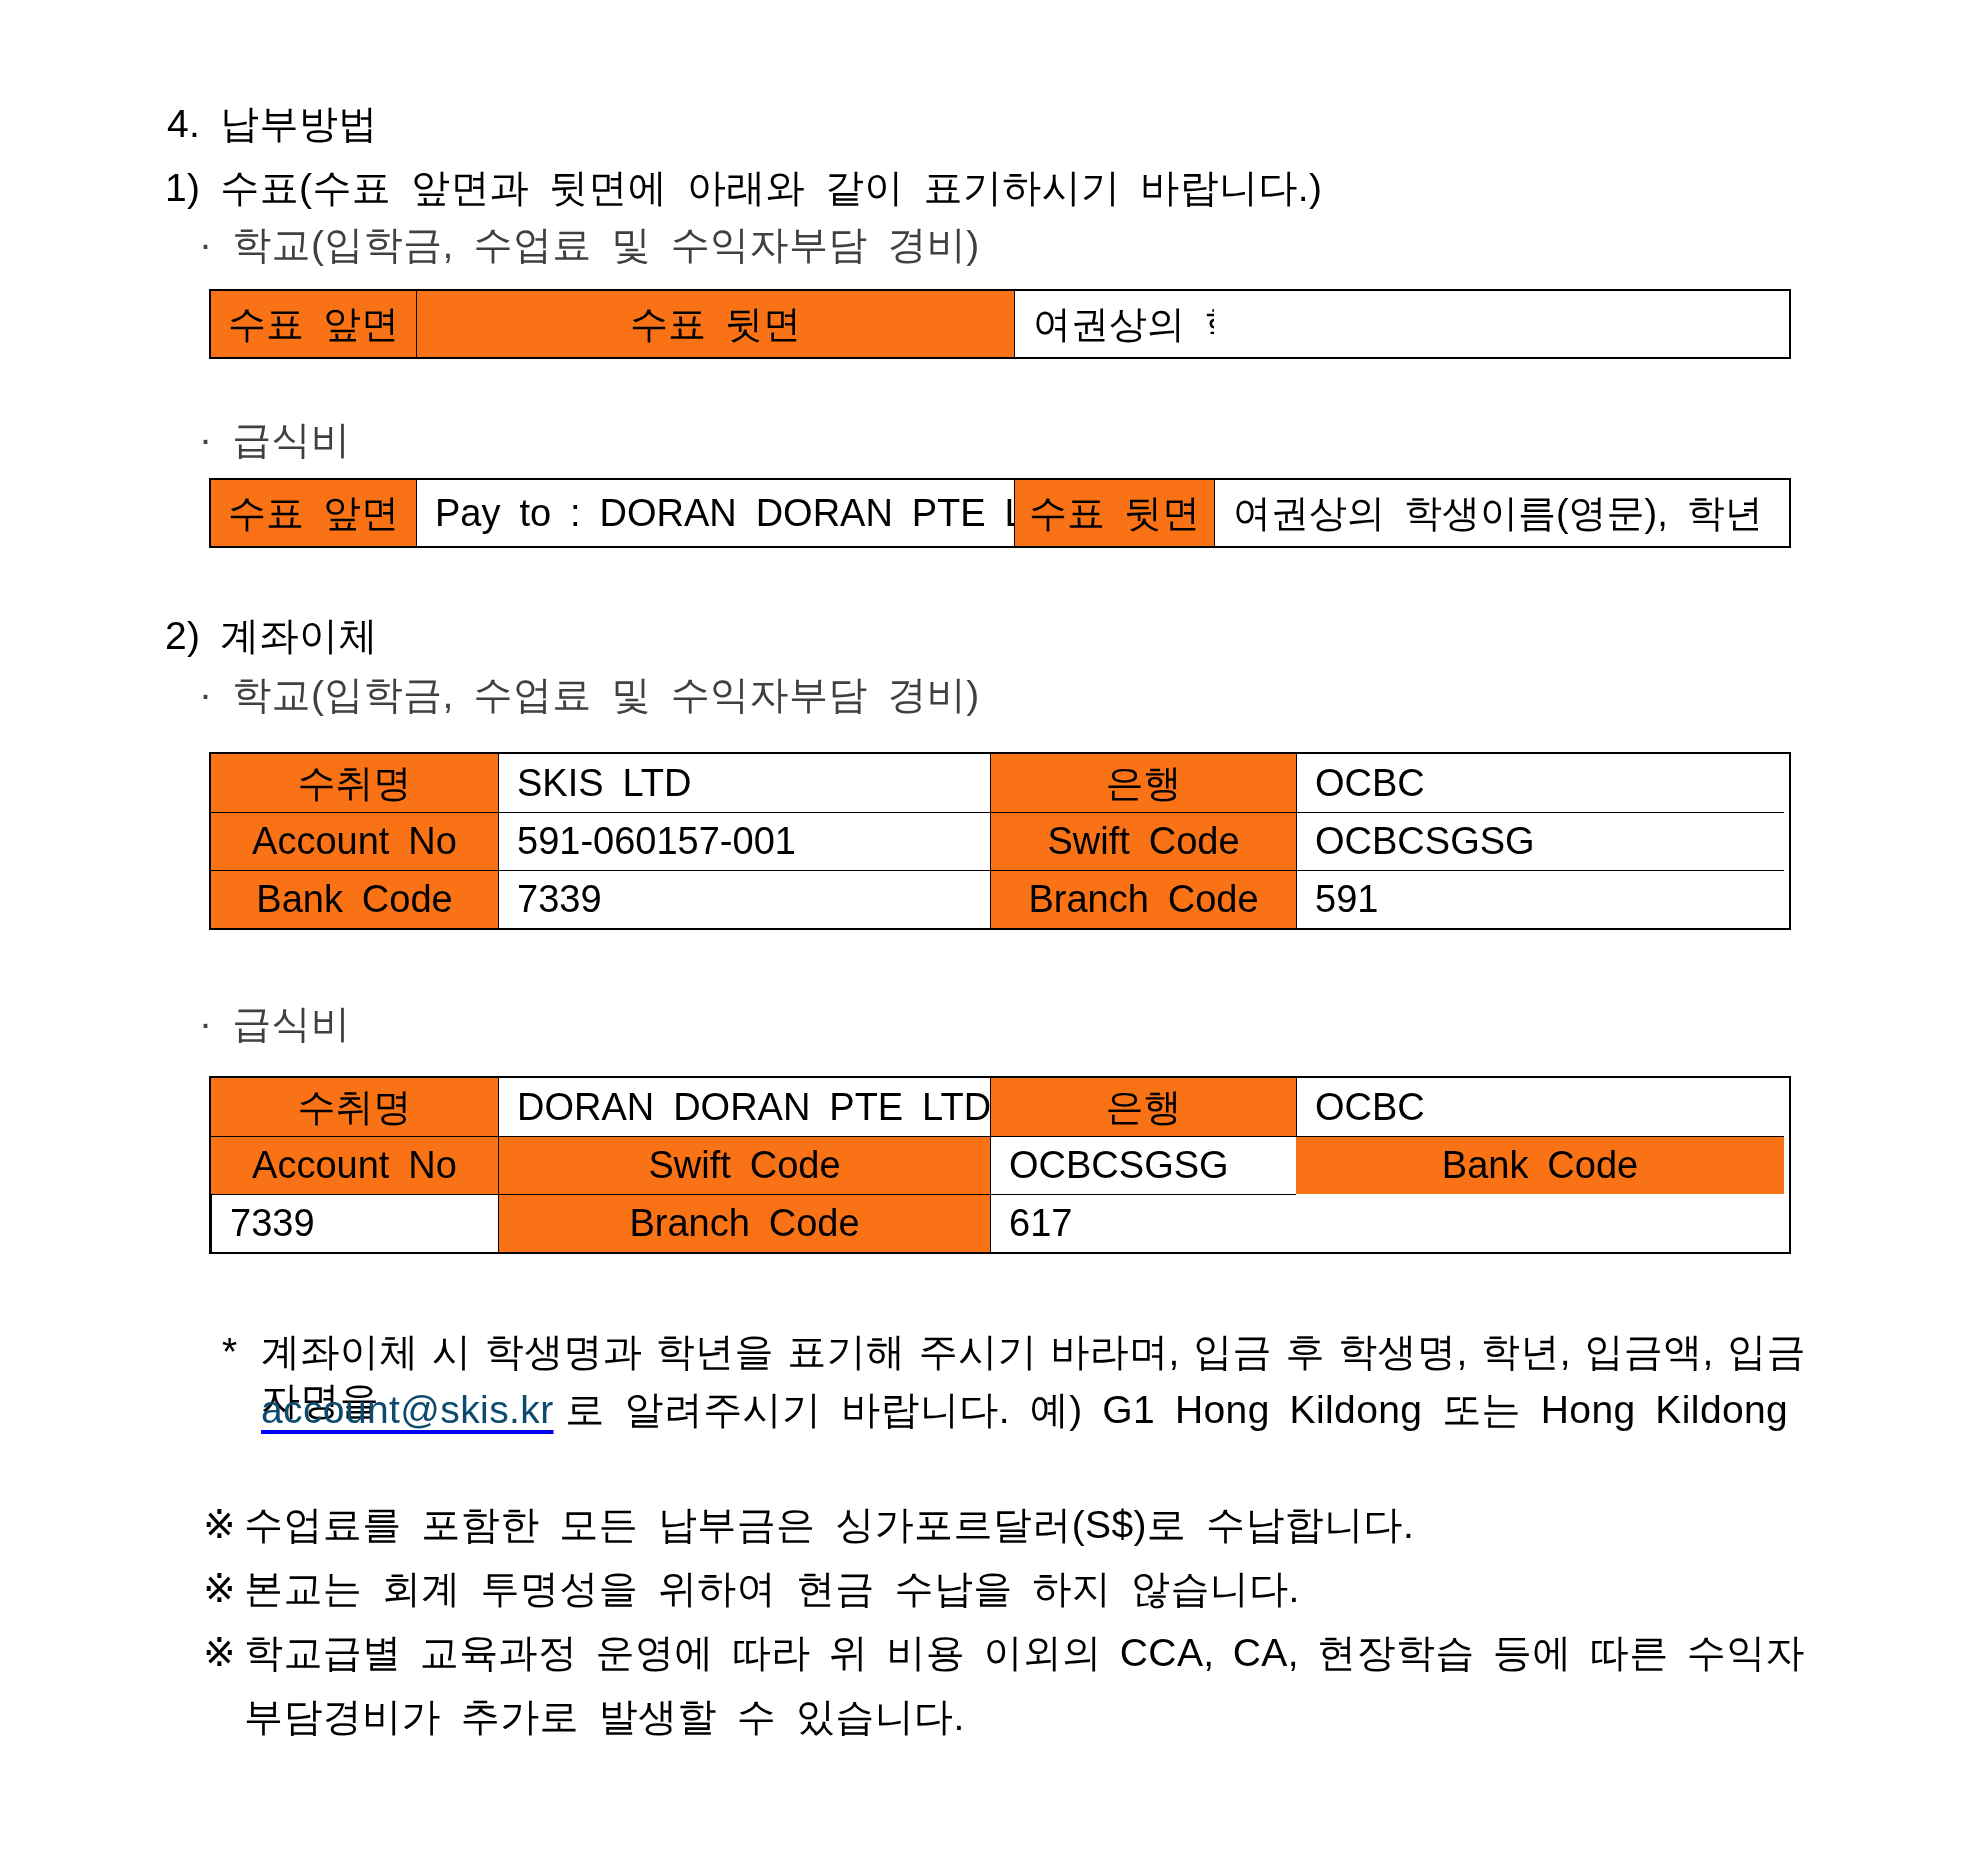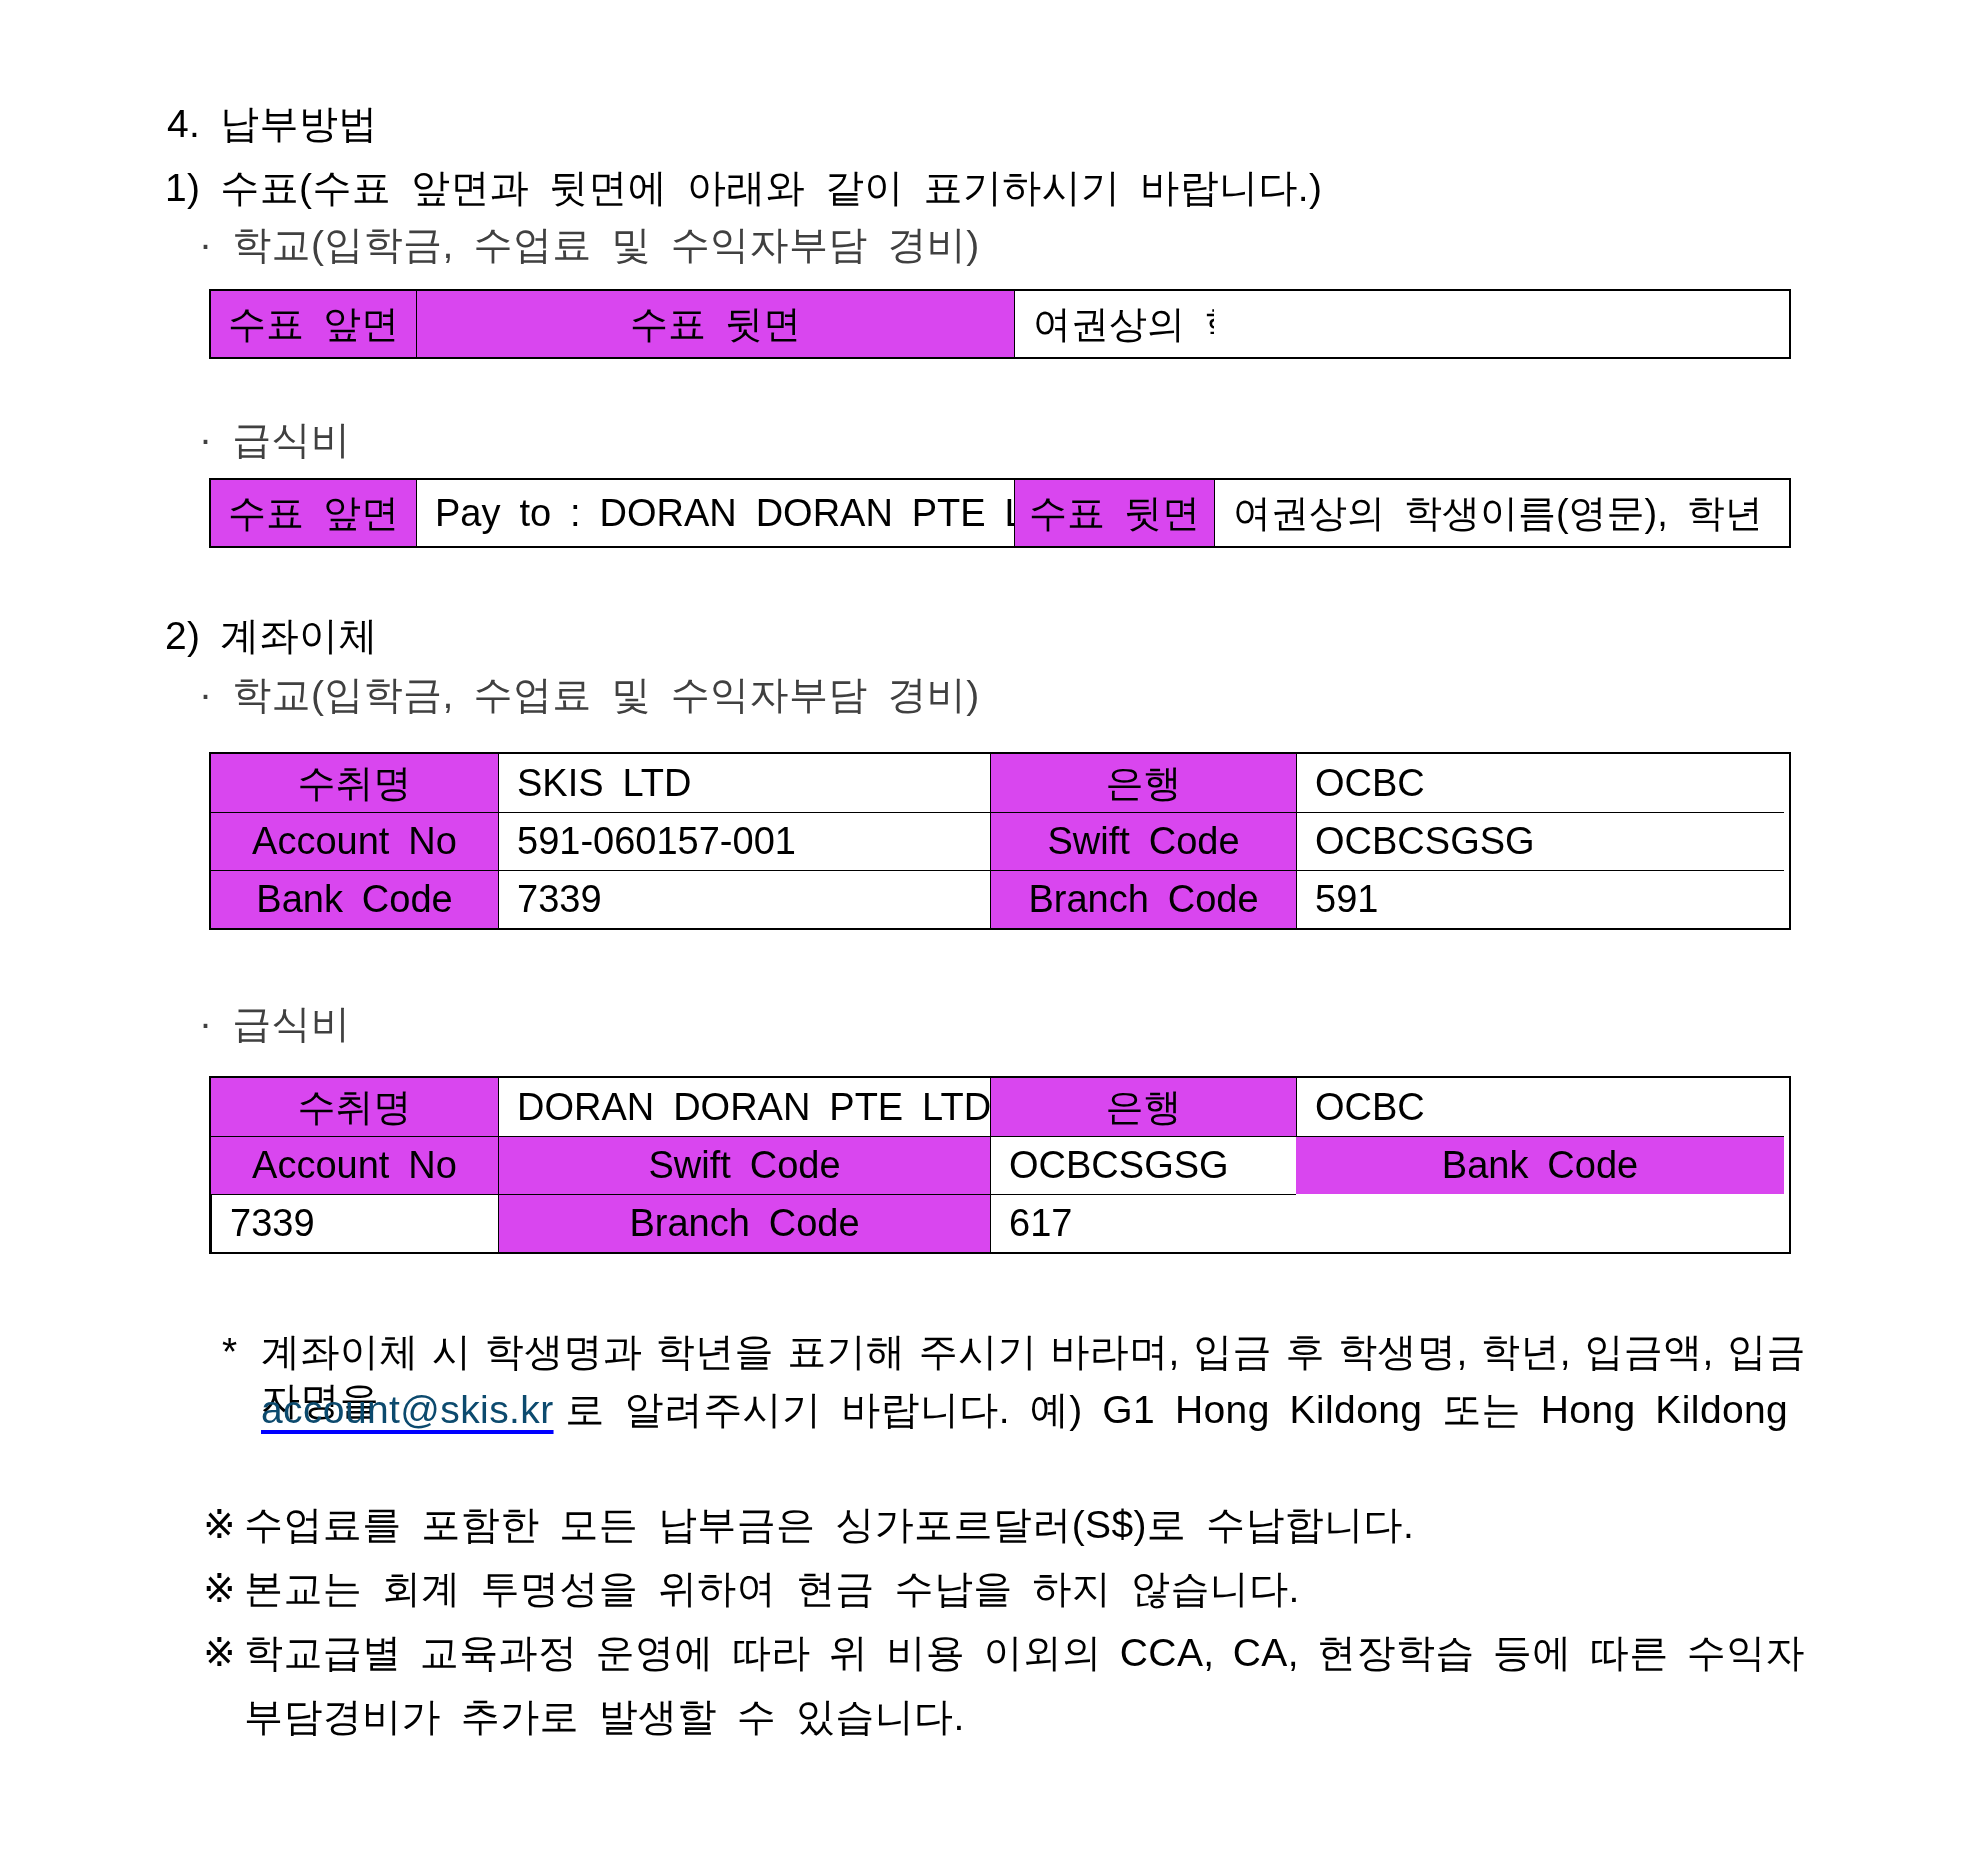--- a/index.html
+++ b/index.html
@@ -41,21 +41,21 @@
   .tbl-check { grid-template-columns:205px 598px 200px 570px; grid-template-rows:66px; }
   .tbl-transfer { grid-template-columns:287px 492px 306px 488px; grid-template-rows:58px 58px 58px; }
   .cell {
     display:flex;
     align-items:center;
     font-size:38px;
     word-spacing:0.22em;
     white-space:nowrap;
     overflow:hidden;
   }
-  .hdr { background:#d946ef; justify-content:center; }
+  .hdr { background:#f97316; justify-content:center; }
   .val { justify-content:flex-start; padding-left:18px; }
   .bl { border-left:1.6px solid #000; }
   .bt { border-top:1.6px solid #000; }
   
   .marker { position:absolute; font-size:39px; line-height:1.25; }
   .email-link {
     color:#0c4a6e;
     text-decoration:underline;
     text-decoration-color:#0000ff;
     text-decoration-thickness:3.6px;

